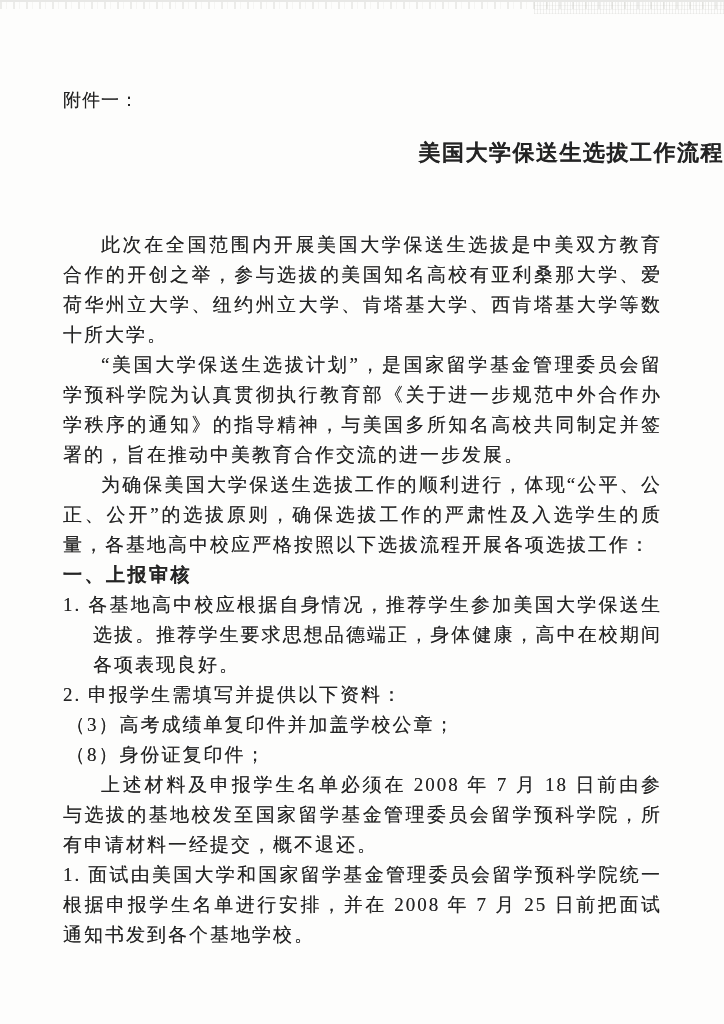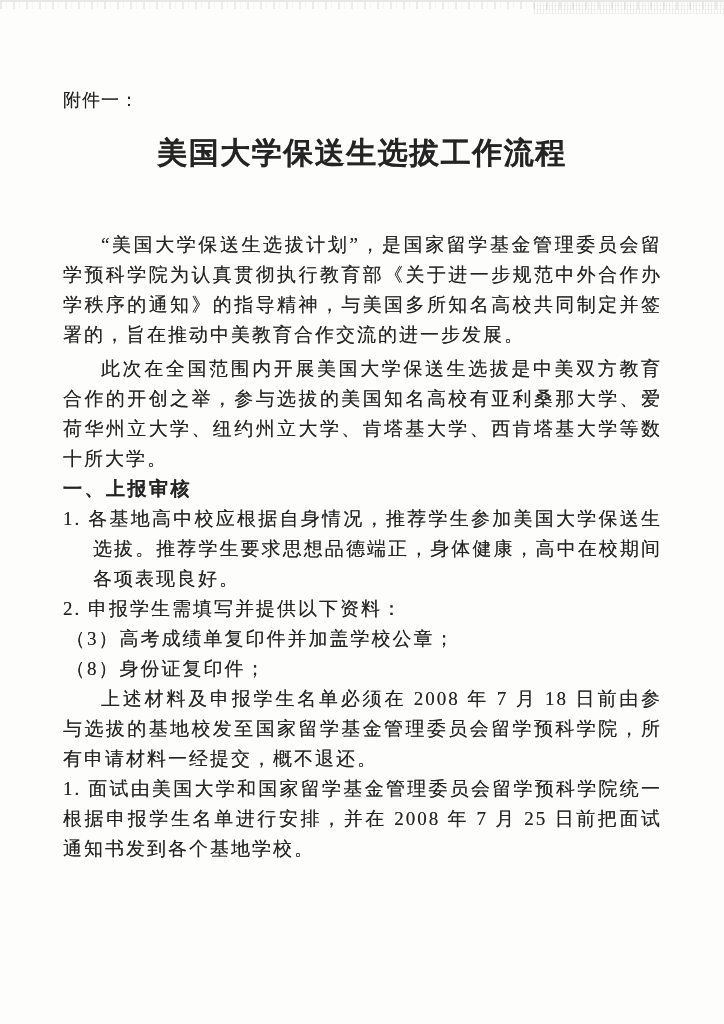--- a/index.html
+++ b/index.html
@@ -26,22 +26,22 @@
       repeating-linear-gradient(90deg, rgba(130,130,120,0.28) 0 1px, transparent 1px 3px),
       repeating-linear-gradient(0deg, rgba(130,130,120,0.18) 0 1px, transparent 1px 4px);
     opacity:0.55;
   }
   .attachment {
     margin:86px 0 0 63px;
     font-size:18px; line-height:24px; letter-spacing:1px;
   }
   .title {
     margin-top:24px;
-    text-align:center;
-    font-size:30px; font-weight:bold;
+    text-align:right;
+    font-size:22px; font-weight:bold;
     letter-spacing:1.5px;
     line-height:34px;
   }
   .doc-body {
     margin:60px 62px 0 63px;
     font-size:19px;
     line-height:30px;
     letter-spacing:2px;
     text-align:justify;
   }
@@ -56,22 +56,23 @@
 <body>
 
 <div class="page">
   <div class="scan-noise-top"></div>
 
   <div class="attachment">附件一：</div>
 
   <h1 class="title">美国大学保送生选拔工作流程</h1>
 
   <div class="doc-body">
+    <p class="indent gap-sm">此次在全国范围内开展美国大学保送生选拔是中美双方教育合作的开创之举，参与选拔的美国知名高校有亚利桑那大学、爱荷华州立大学、纽约州立大学、肯塔基大学、西肯塔基大学等数十所大学。</p>
     <p class="indent">“美国大学保送生选拔计划”，是国家留学基金管理委员会留学预科学院为认真贯彻执行教育部《关于进一步规范中外合作办学秩序的通知》的指导精神，与美国多所知名高校共同制定并签署的，旨在推动中美教育合作交流的进一步发展。</p>
-    <p class="indent gap-sm">此次在全国范围内开展美国大学保送生选拔是中美双方教育合作的开创之举，参与选拔的美国知名高校有亚利桑那大学、爱荷华州立大学、纽约州立大学、肯塔基大学、西肯塔基大学等数十所大学。</p>
+    <p class="indent">为确保美国大学保送生选拔工作的顺利进行，体现“公平、公正、公开”的选拔原则，确保选拔工作的严肃性及入选学生的质量，各基地高中校应严格按照以下选拔流程开展各项选拔工作：</p>
 
     <p class="heading">一、上报审核</p>
     <p class="hang">1. 各基地高中校应根据自身情况，推荐学生参加美国大学保送生选拔。推荐学生要求思想品德端正，身体健康，高中在校期间各项表现良好。</p>
     <p class="hang">2. 申报学生需填写并提供以下资料：</p>
 
     <p class="sub">（3）高考成绩单复印件并加盖学校公章；</p>
     <p class="sub">（8）身份证复印件；</p>
 
     <p class="indent">上述材料及申报学生名单必须在 2008 年 7 月 18 日前由参与选拔的基地校发至国家留学基金管理委员会留学预科学院，所有申请材料一经提交，概不退还。</p>
 

